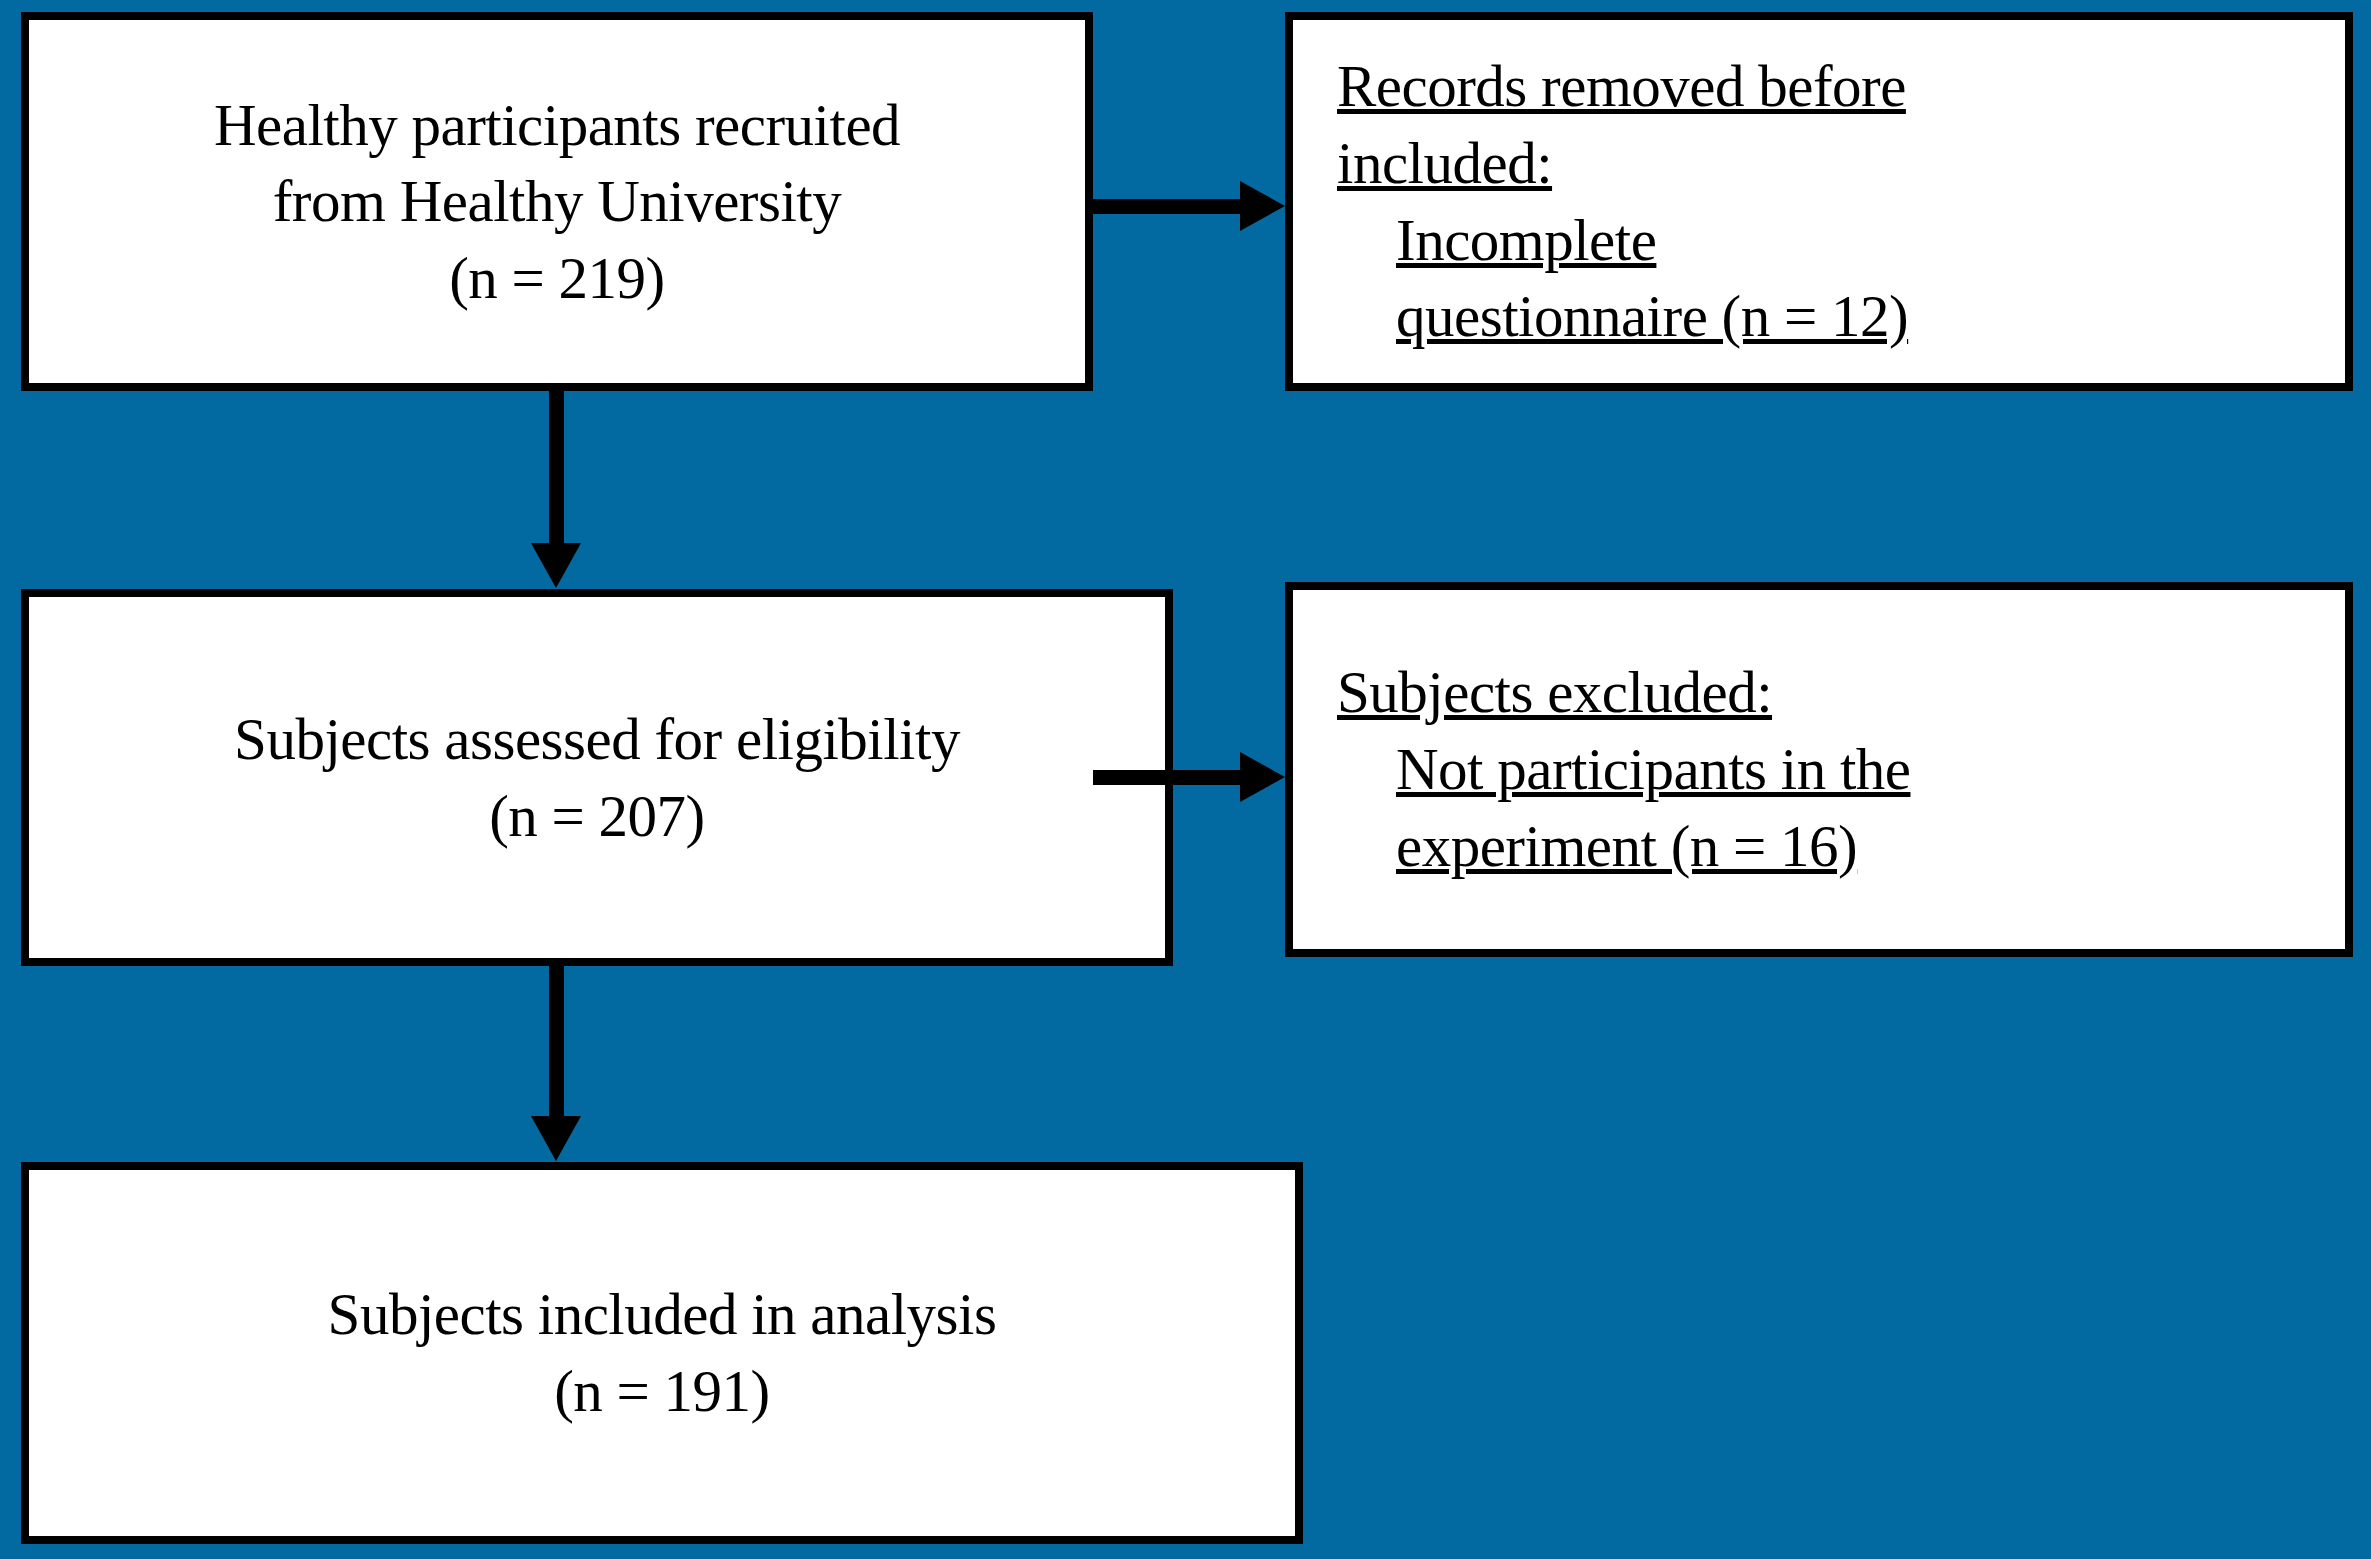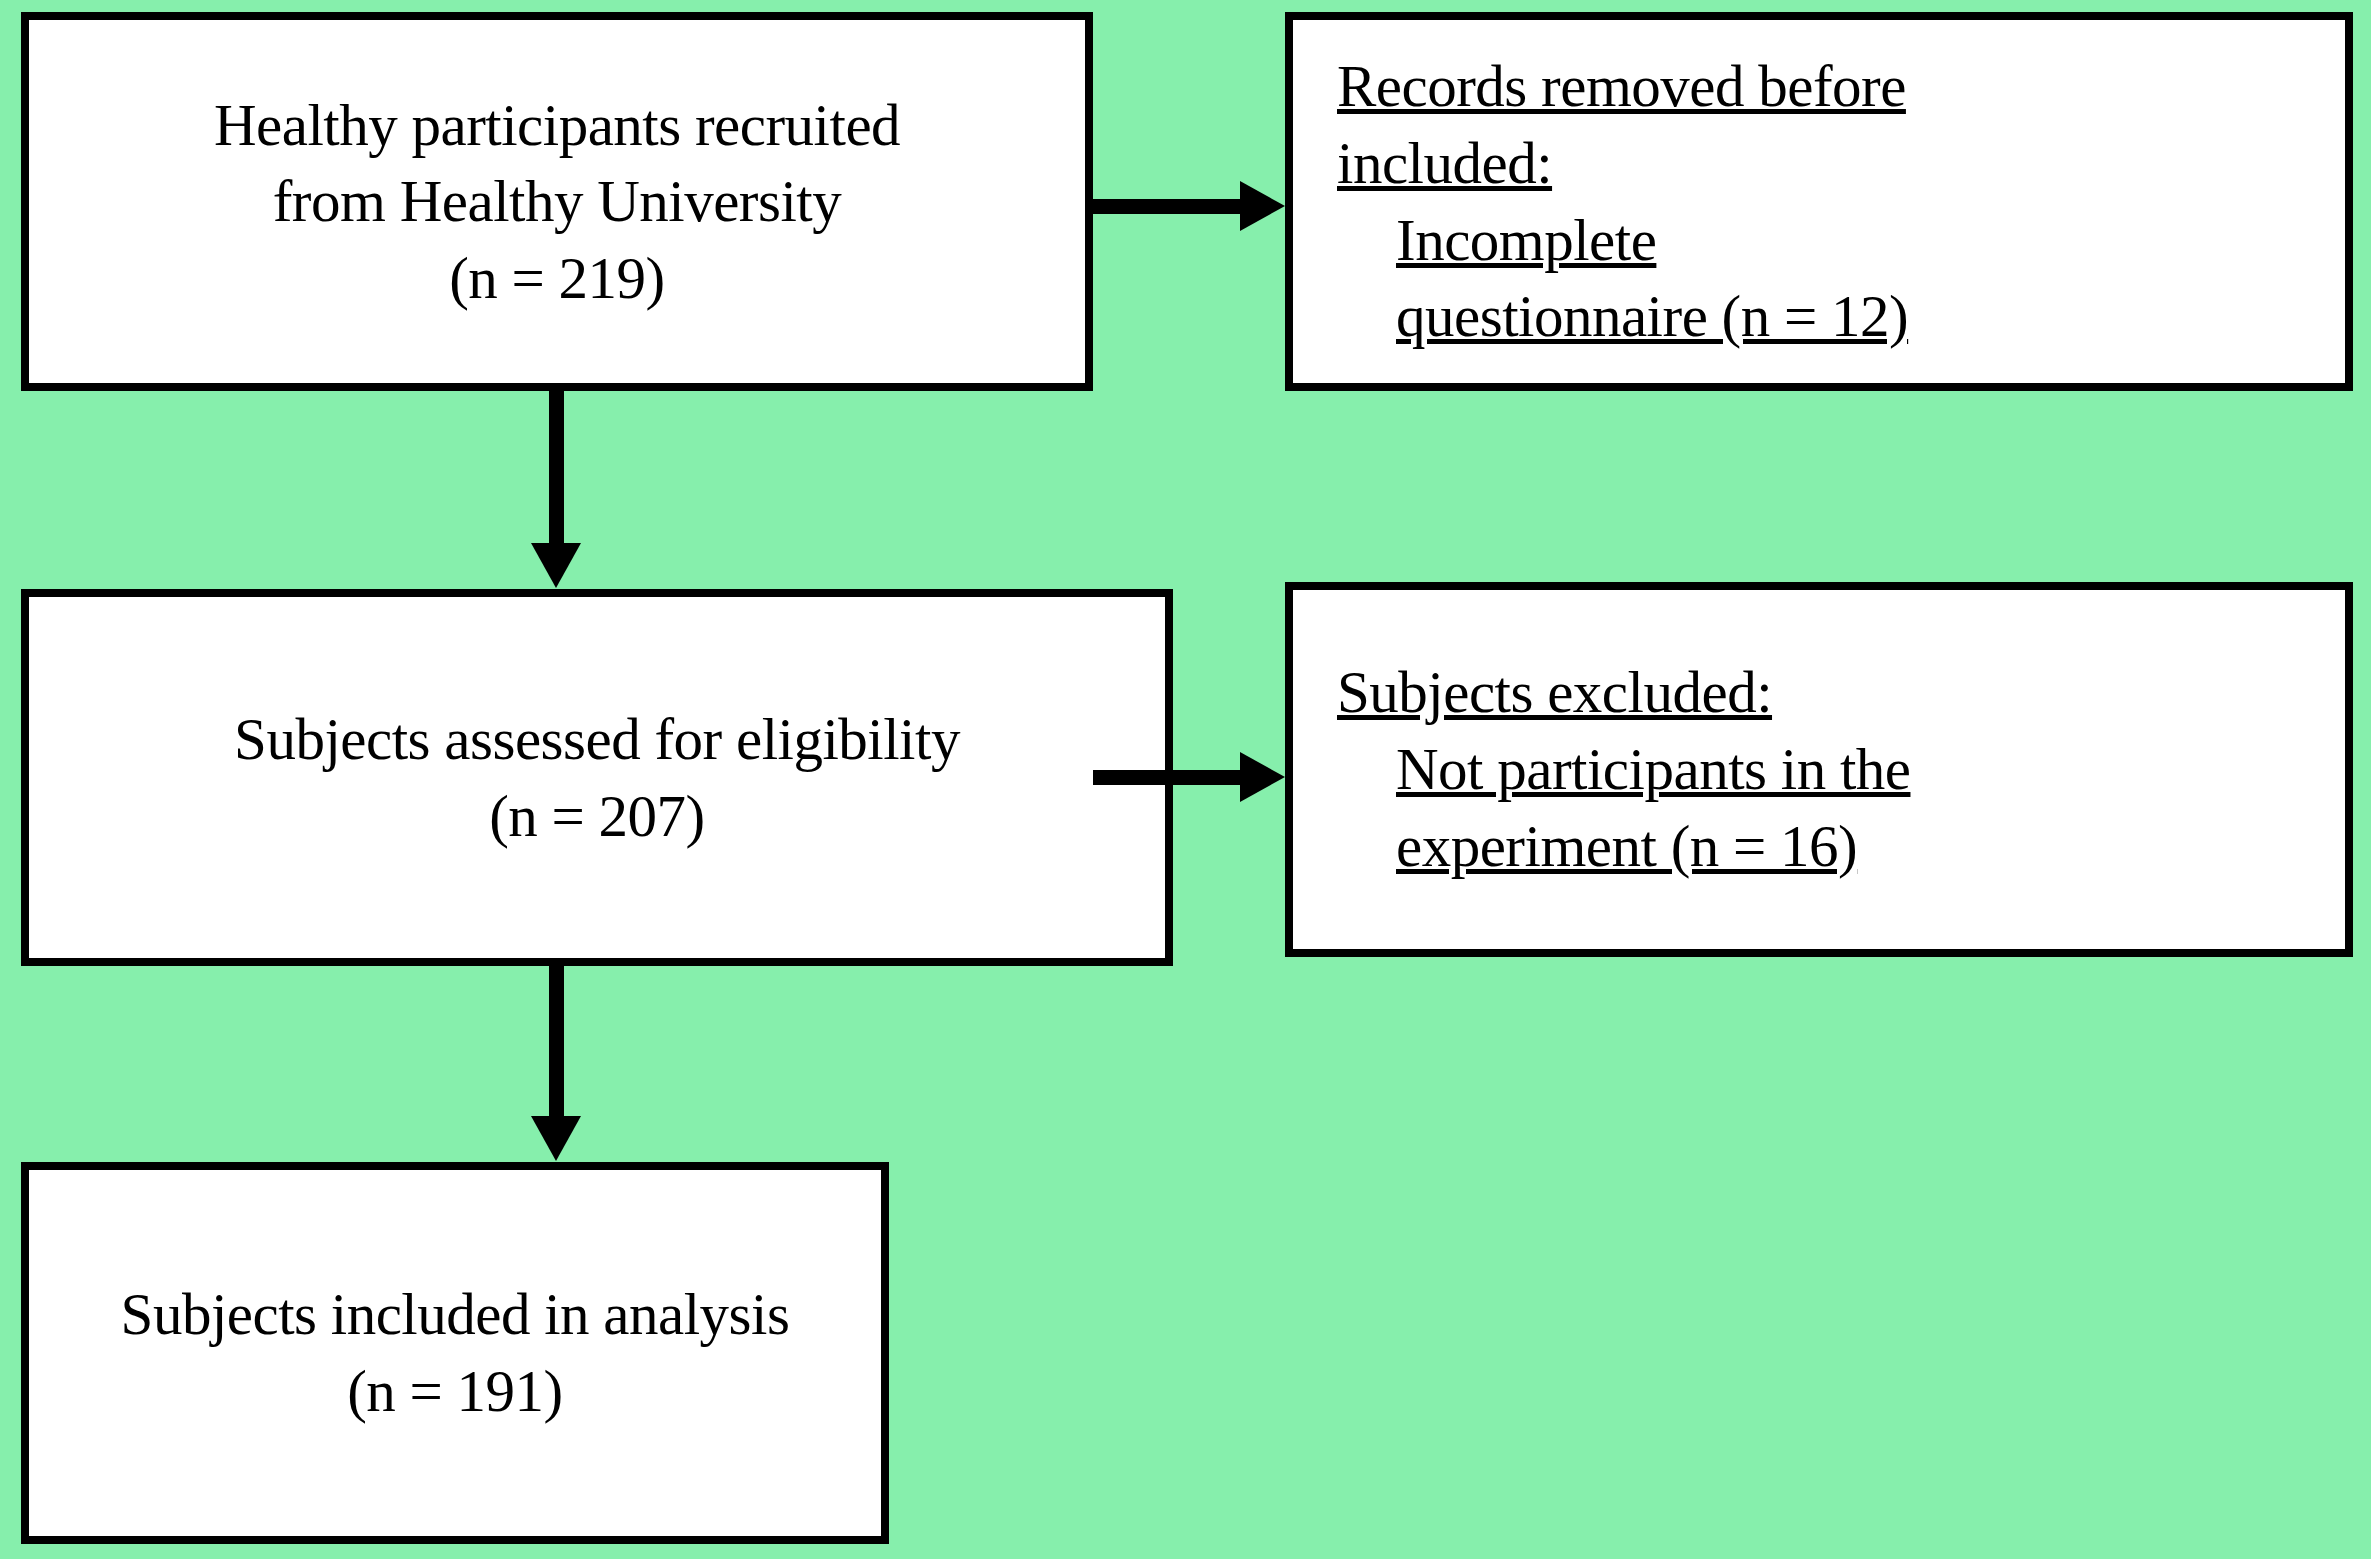--- a/index.html
+++ b/index.html
@@ -8,21 +8,21 @@
     background: #ffffff;
   }
   body {
     font-family: "Liberation Serif", "DejaVu Serif", serif;
     color: #000000;
   }
   #flowchart {
     position: relative;
     width: 2372px;
     height: 1560px;
-    background: #86efac;
+    background: #0369a1;
     overflow: hidden;
   }
   .node {
     position: absolute;
     box-sizing: border-box;
     border: 8.5px solid #000000;
     background: #ffffff;
     display: flex;
     flex-direction: column;
     justify-content: center;
@@ -51,21 +51,21 @@
   }
   .line.indent {
     padding-left: 59px;
   }
 
   
   #box-recruited   { left: 21px;   top: 12.3px;   width: 1072px; height: 379px; }
   #box-removed     { left: 1285px; top: 12.3px;   width: 1068px; height: 379px; }
   #box-eligibility { left: 21px;   top: 589px;  width: 1152px; height: 377px; }
   #box-excluded    { left: 1285px; top: 582px;  width: 1068px; height: 375px; }
-  #box-included    { left: 21px;   top: 1162px; width: 868px; height: 382px; }
+  #box-included    { left: 21px;   top: 1162px; width: 1282px; height: 382px; }
 
   
   .conn { position: absolute; }
 
   .conn-v .shaft {
     position: absolute;
     left: 0;
     top: 0;
     width: 15px;
     background: #000000;

